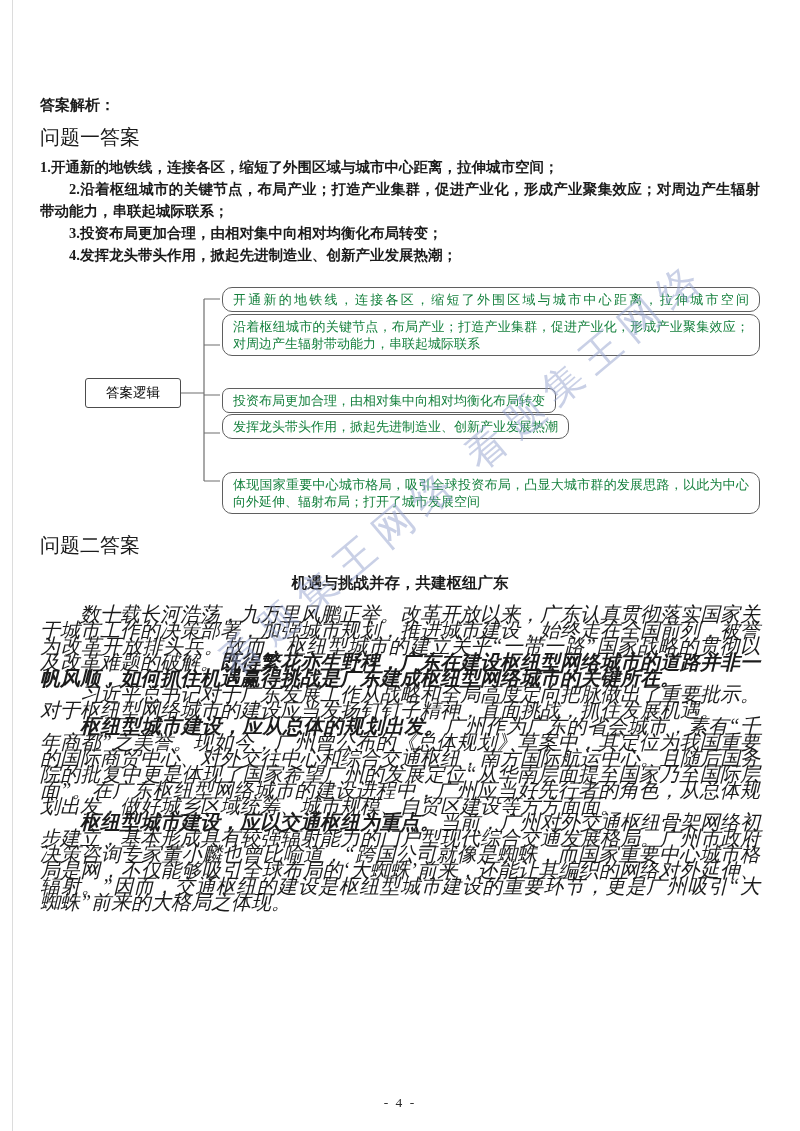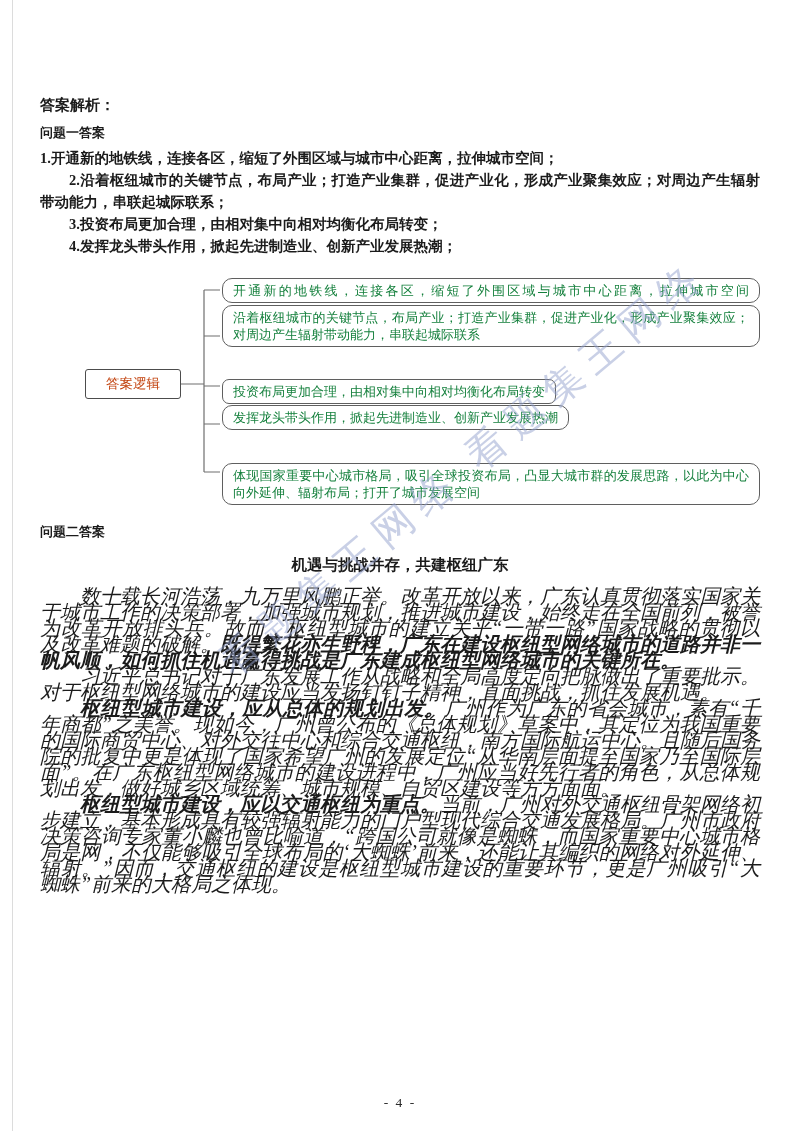--- a/index.html
+++ b/index.html
@@ -3,31 +3,31 @@
 <meta charset="utf-8">
 <style>
   * { margin:0; padding:0; box-sizing:border-box; }
   html,body { background:#ffffff; }
   body { font-family:"Liberation Serif","DejaVu Serif",serif; color:#1b1b1b; }
   .page { position:relative; width:800px; height:1131px; background:#ffffff; margin:0 auto; overflow:hidden; }
   .scan-line { position:absolute; left:12px; top:0; bottom:0; width:1px; background:#dcdcdc; }
   .content { position:absolute; left:40px; top:48px; width:720px;margin-top:48px; }
 
   .h-main { font-size:15px; font-weight:bold; margin-bottom:9px; }
-  .h-sec  { font-size:13px; font-weight:bold; margin:7px 0 5px 0; }
+  .h-sec  { font-size:20px; font-weight:normal; margin:7px 0 5px 0; }
 
   .ans-item { font-size:14.5px; line-height:22px; text-align:justify;font-weight:bold; }
   .ans-item.indent { text-indent:2em; }
 
   
   .diagram { position:relative; height:232px; margin:20px 0 14px 0; font-family:"Liberation Sans","DejaVu Sans",sans-serif; }
   .connectors { position:absolute; left:0; top:0; }
   .root-box { position:absolute; left:45px; top:92px; width:96px; height:30px;
               border:1.5px solid #4c4c4c; border-radius:3px; display:flex; align-items:center;
-              justify-content:center; font-size:13.5px; color:#c2410c; background:#fff; }
+              justify-content:center; font-size:13.5px; color:#000000; background:#fff; }
   .branch { position:absolute; left:182px; border:1.2px solid #5f5f5f; border-radius:10px;
             padding:3px 10px; font-size:13px; line-height:17px; color:#15803d;
             text-align:justify; background:#fff; }
   .branch.w { width:538px; }
   .branch.stretch { text-align-last:justify; }
   .b1 { top:1px; }
   .b2 { top:28px; }
   .b3 { top:102px;border-radius:7px; }
   .b4 { top:128px;border-radius:10px; }
   .b5 { top:186px; }

